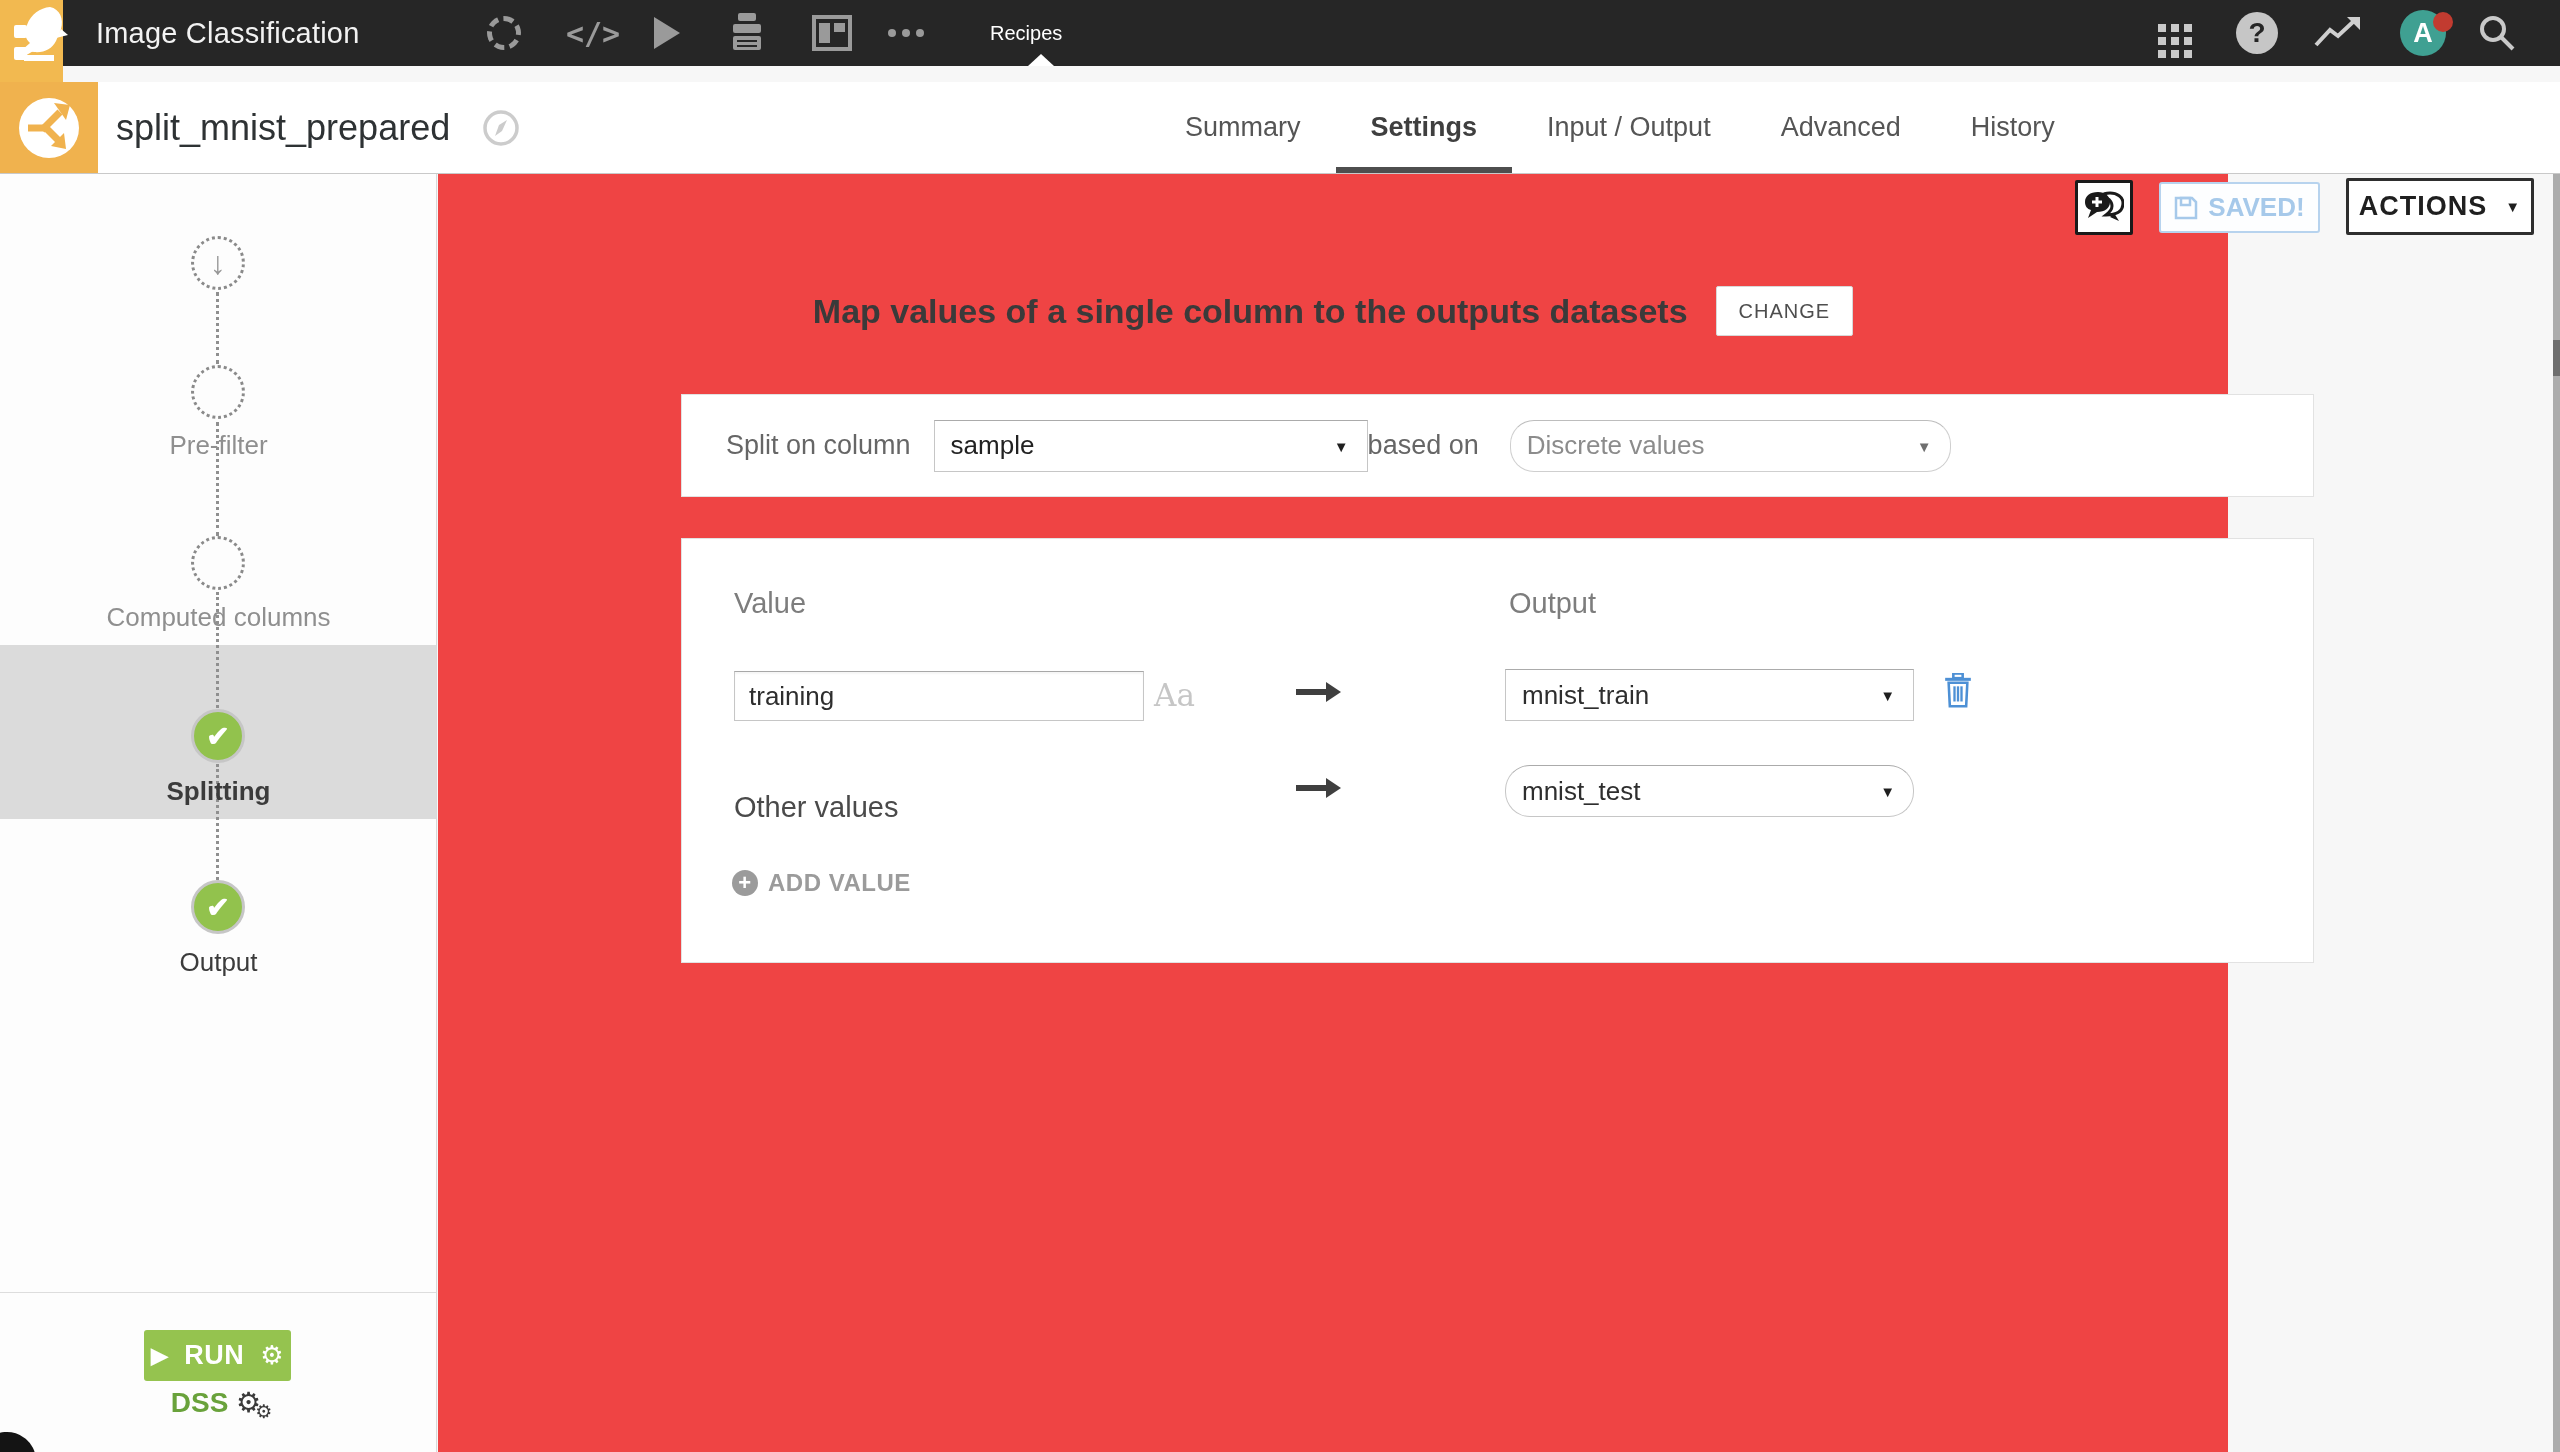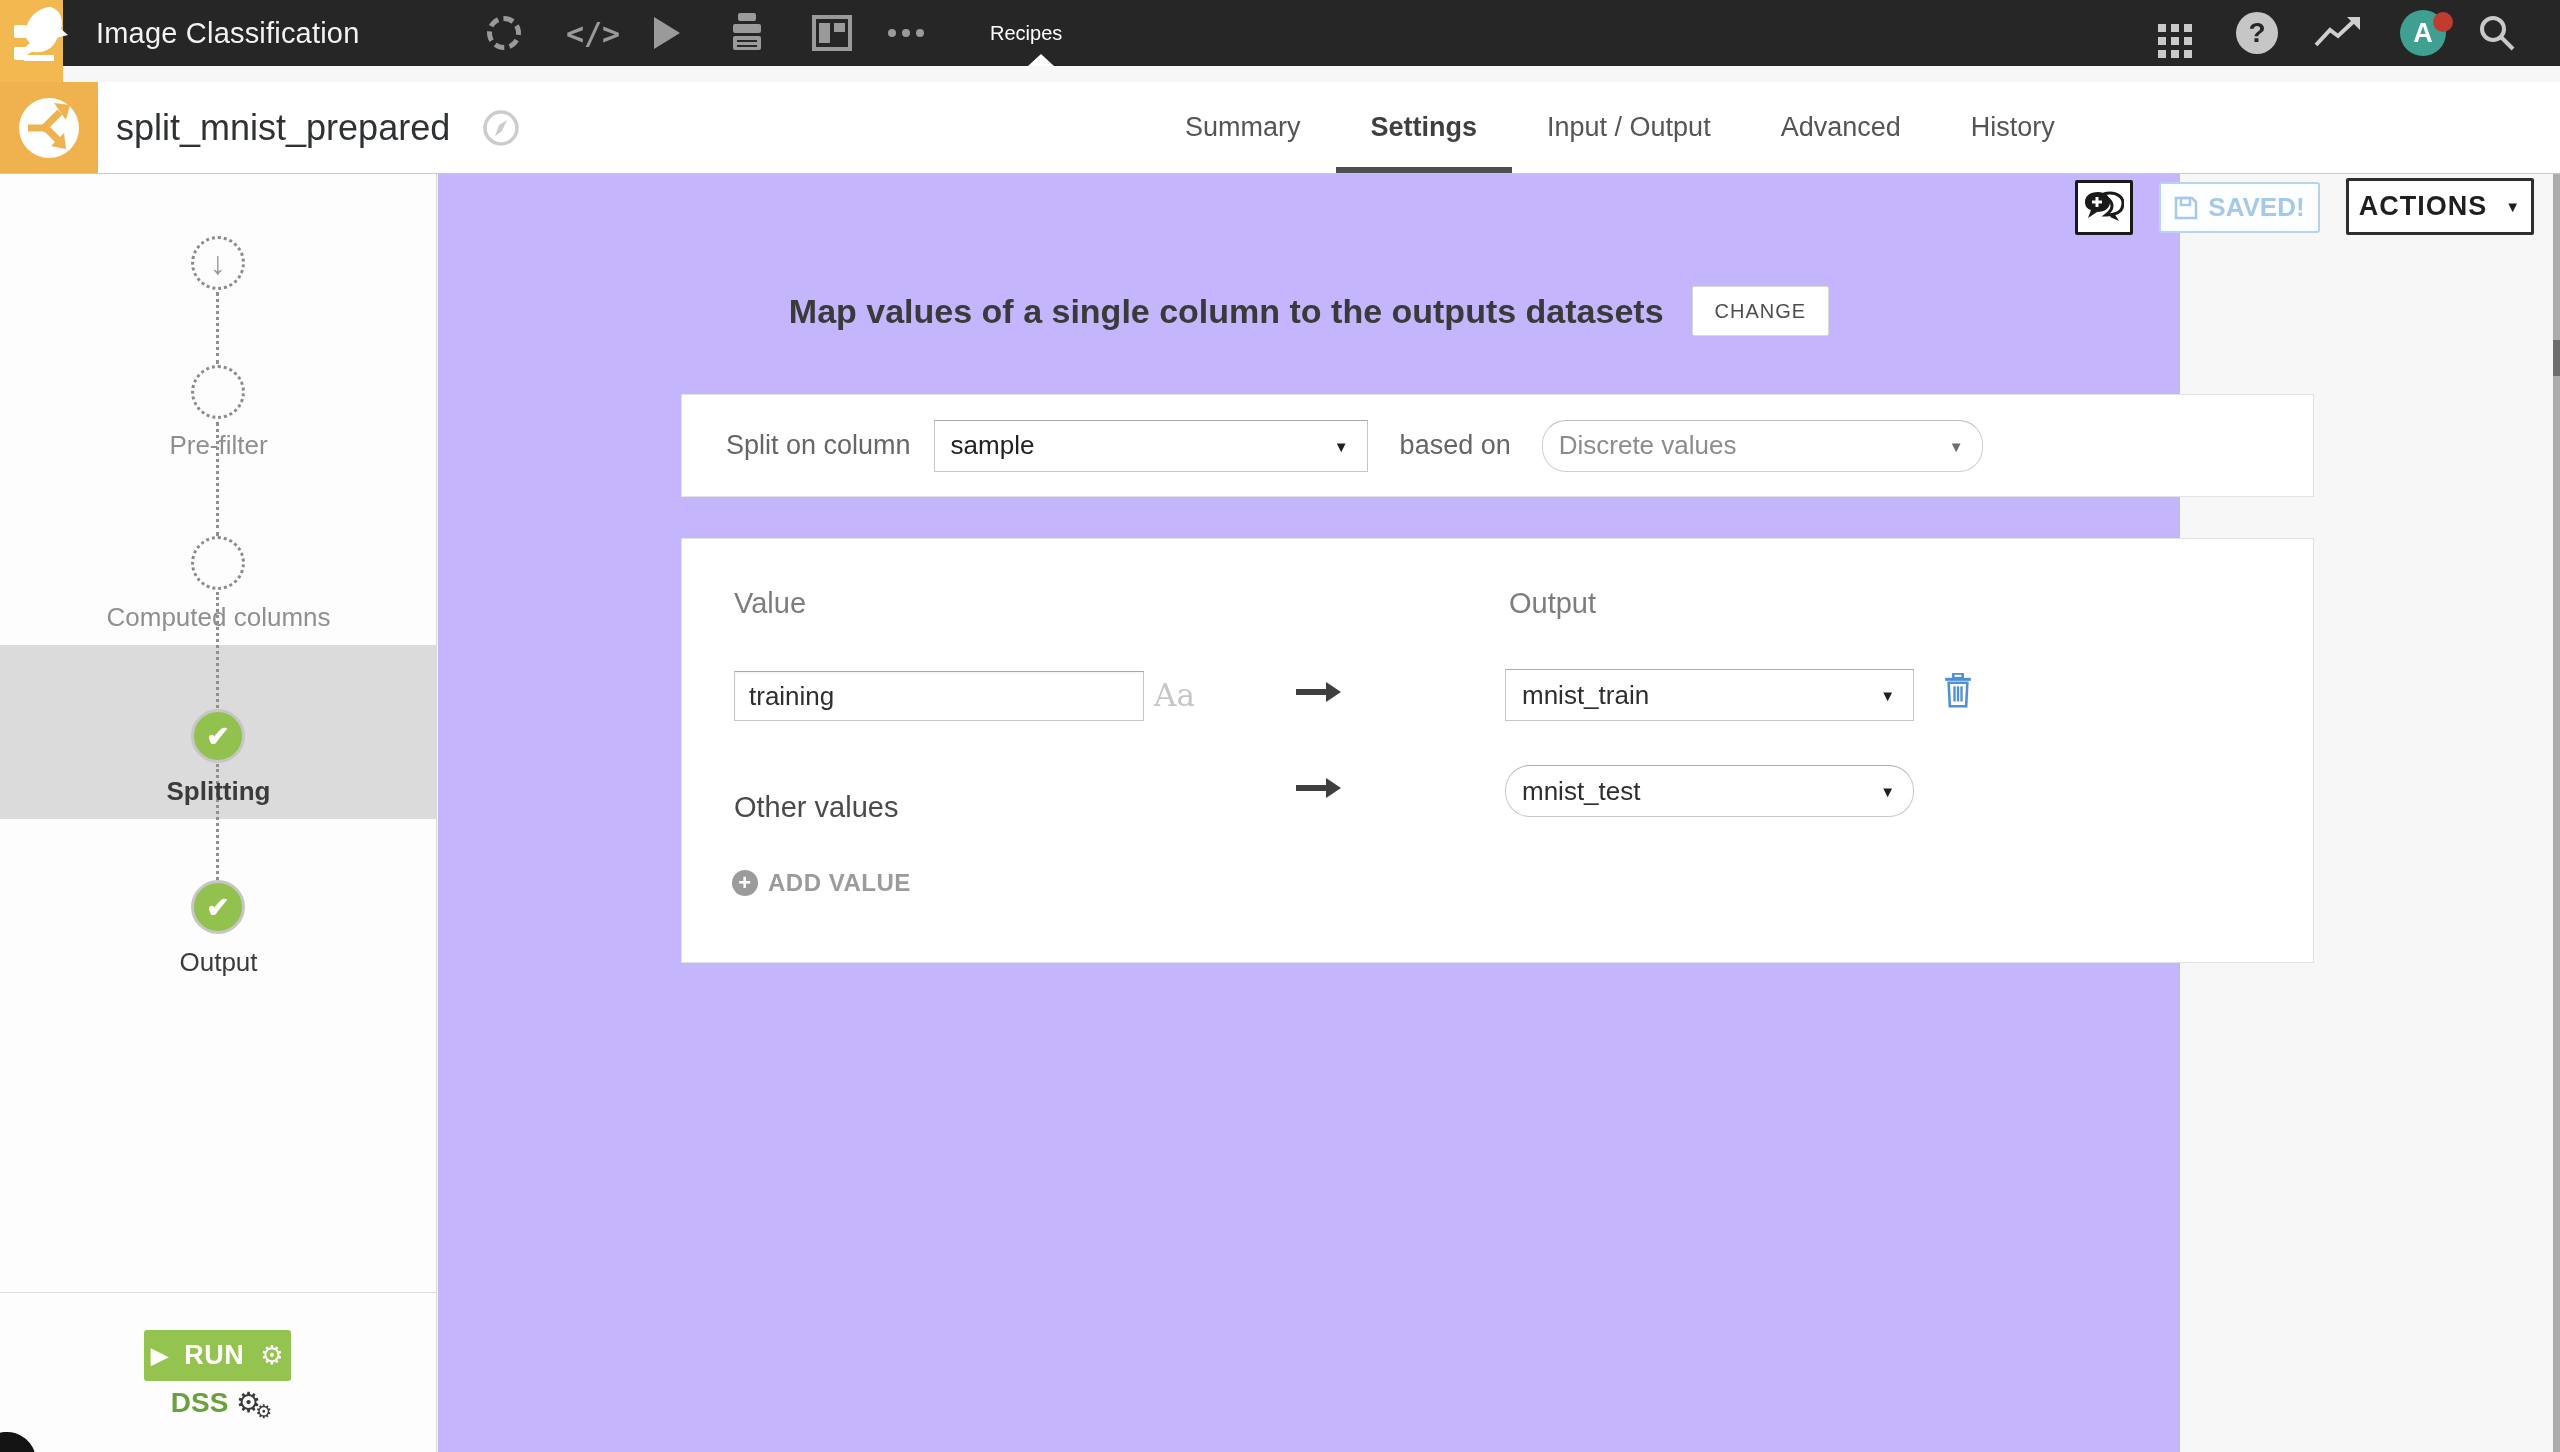--- a/index.html
+++ b/index.html
@@ -74,39 +74,39 @@
   .step-label.dark { color:#3B3B3B; }
   .run-divider { position:absolute; left:0; top:1118px; width:436px; border-top:1px solid #DDDDDD; }
   .run-btn { position:absolute; left:144px; top:1156px; width:147px; height:51px; background:#95C34F; border-radius:3px;
     color:#fff; font-size:27px; font-weight:bold; display:flex; align-items:center; justify-content:center; gap:16px; letter-spacing:.5px; }
   .run-btn .g { font-weight:normal; font-size:26px; }
   .engine-line { position:absolute; left:0; top:1212px; width:437px; text-align:center; font-size:28px; font-weight:bold; color:#69A23B; }
   .engine-line .gears { color:#3A3A3A; font-weight:normal; font-size:28px; letter-spacing:-6px; }
   .engine-line .gears .g2 { font-size:19px; vertical-align:-6px; }
 
   
-  .main { position:absolute; left:438px; top:174px; width:1742px; height:1278px; background:#c4b5fd; }
+  .main { position:absolute; left:438px; top:174px; width:1742px; height:1278px; background:#ef4444;padding-left:48px; }
   .heading-row { position:absolute; left:0; top:112px; width:100%; display:flex; align-items:center; justify-content:center; gap:28px; }
   .page-heading { font-size:34px; font-weight:bold; color:#3A3A3A; white-space:nowrap; }
   .change-btn { height:48px; padding:0 22px; background:#FFFFFF; border:1px solid #D8D8D8; border-radius:2px;
     color:#4E4E4E; font-size:20px; letter-spacing:1px; display:flex; align-items:center; }
 
   .panel { position:absolute; left:243px; width:1633px; background:#FFFFFF; border:1px solid #E2E2E2; box-sizing:border-box; }
   .panel1 { top:220px; height:103px; display:flex; align-items:center; padding-left:44px; }
   .panel2 { top:364px; height:425px; }
 
   .field-label { font-size:27px; color:#666666; white-space:nowrap; }
   .sel { position:relative; height:52px; background:#fff; border:1px solid #C6C6C6; border-top-color:#ABABAB;
     box-sizing:border-box; display:flex; align-items:center; padding-left:16px; font-size:26px; color:#2E2E2E; }
   .sel .caret { position:absolute; right:18px; top:50%; transform:translateY(-50%); font-size:15px; color:#1F1F1F; }
   .sel.muted { border-color:#CFCFCF; border-top-color:#BDBDBD; color:#8C8C8C; }
   .sel.muted .caret { color:#6F6F6F; }
   .sel-sample { width:434px; margin-left:23px; font-weight:normal; color:#222; }
   .sel-based  { width:441px; margin-left:31px;border-radius:24px; }
-  .lbl-basedon { margin-left:32px; }
+  .lbl-basedon { }
 
   .col-header { position:absolute; top:48px; font-size:29px; color:#7D7D7D; }
   .txt-input { position:absolute; left:52px; top:132px; width:410px; height:50px; box-sizing:border-box;
     border:1px solid #C6C6C6; border-top-color:#A8A8A8; padding:0 14px; font-size:26px; color:#2E2E2E;
     font-family:"Liberation Sans", sans-serif; background:#fff; box-shadow:inset 0 2px 2px rgba(0,0,0,.04); }
   .case-toggle { position:absolute; left:472px; top:138px; font-family:"DejaVu Serif", serif; font-size:31px; color:#C6C6C6; }
   .map-arrow { position:absolute; left:612px; }
   .sel-out { position:absolute; left:823px; width:409px; }
   .row1-sel { top:130px; } .row2-sel { top:226px;border-radius:25px; }
   .trash-btn { position:absolute; left:1262px; top:132px; width:34px; height:40px; display:flex; align-items:center; }

